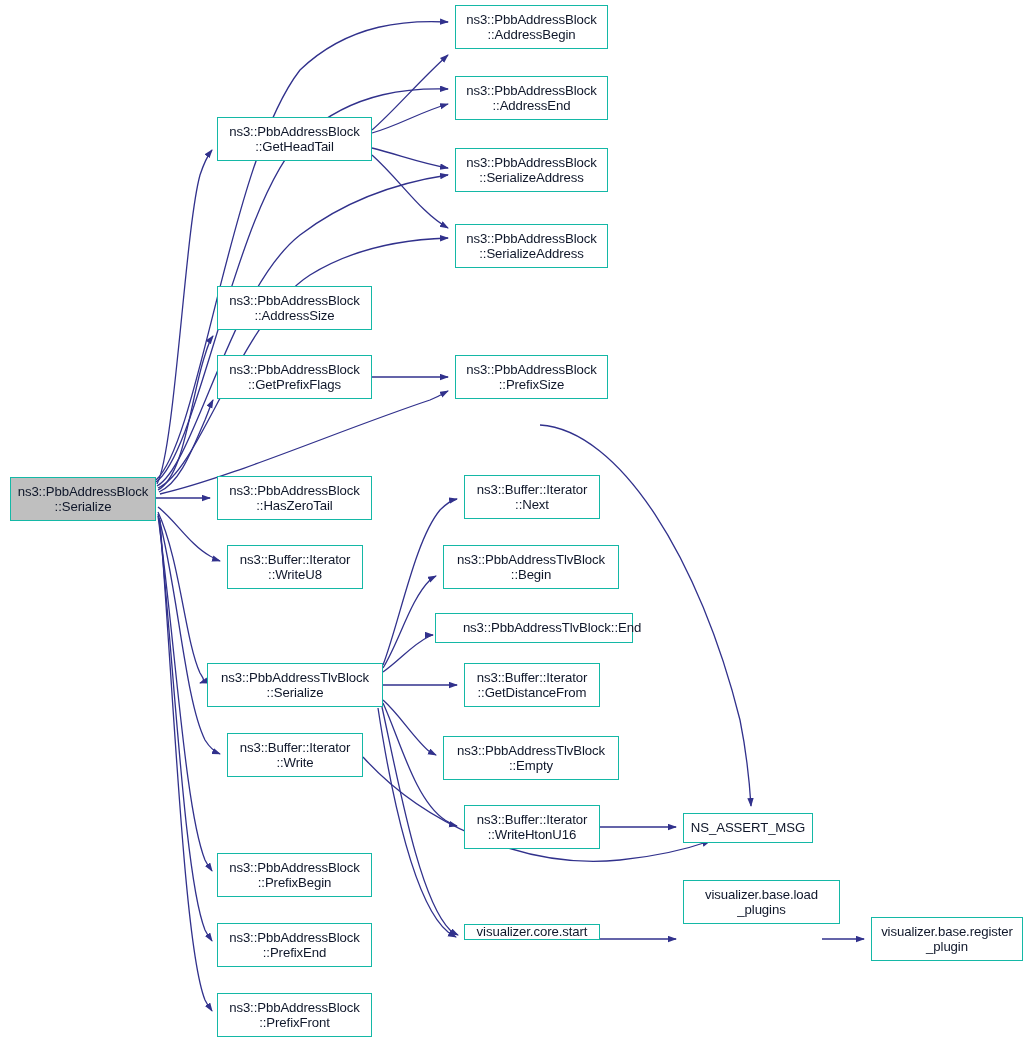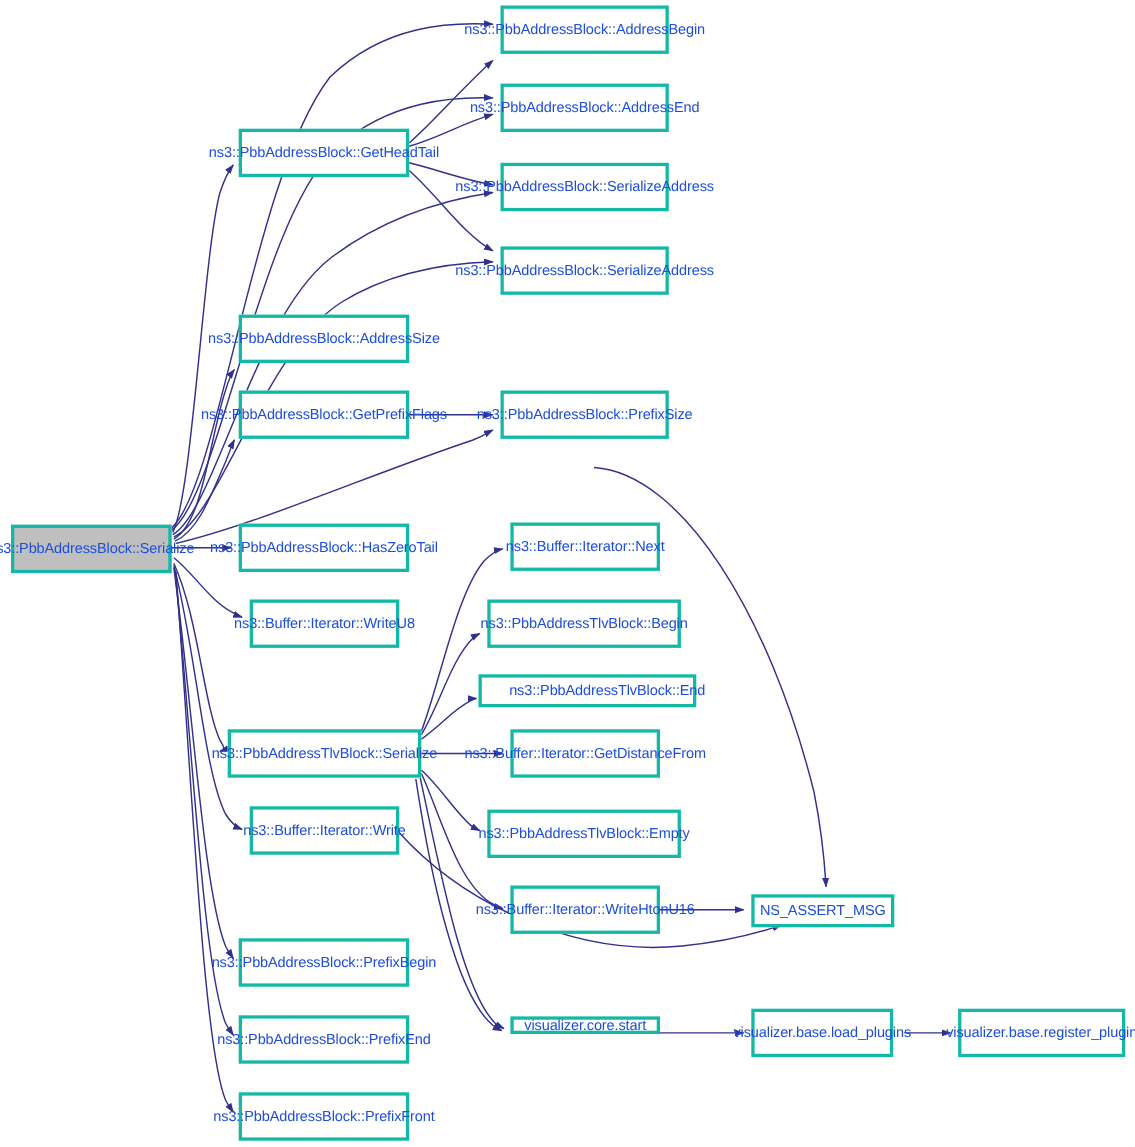--- a/index.html
+++ b/index.html
@@ -20,28 +20,28 @@
     position: absolute;
     left: 0;
     top: 0;
     width: 1032px;
     height: 1043px;
     pointer-events: none;
   }
   .gnode {
     position: absolute;
     box-sizing: border-box;
-    border: 3px solid #14b8a6;
+    border: 1px solid #14b8a6;
     background: #ffffff;
-    color: #1d4ed8;
+    color: #0f172a;
     font-size: 13.2px;
     line-height: 15.4px;
     text-align: center;
     display: flex;
-    flex-direction: row;
+    flex-direction: column;
     align-items: center;
     justify-content: center;
     white-space: pre;
     letter-spacing: -0.1px;
     z-index: 5;
   }
   .gnode.highlight {
     background: #bfbfbf;
   }
   .gnode .ln { display: block; }
@@ -111,18 +111,18 @@
       <div class="gnode" style="left: 435px; top: 613px; width: 198px; height: 30px; padding-left: 36px;"><span class="ln">ns3::PbbAddressTlvBlock::End</span></div>
       <div class="gnode" style="left: 207px; top: 663px; width: 176px; height: 44px;"><span class="ln">ns3::PbbAddressTlvBlock</span><span class="ln">::Serialize</span></div>
       <div class="gnode" style="left: 464px; top: 663px; width: 136px; height: 44px;"><span class="ln">ns3::Buffer::Iterator</span><span class="ln">::GetDistanceFrom</span></div>
       <div class="gnode" style="left: 227px; top: 733px; width: 136px; height: 44px;"><span class="ln">ns3::Buffer::Iterator</span><span class="ln">::Write</span></div>
       <div class="gnode" style="left: 443px; top: 736px; width: 176px; height: 44px;"><span class="ln">ns3::PbbAddressTlvBlock</span><span class="ln">::Empty</span></div>
       <div class="gnode" style="left: 464px; top: 805px; width: 136px; height: 44px;"><span class="ln">ns3::Buffer::Iterator</span><span class="ln">::WriteHtonU16</span></div>
       <div class="gnode" style="left: 683px; top: 813px; width: 130px; height: 30px;"><span class="ln">NS_ASSERT_MSG</span></div>
       <div class="gnode" style="left: 217px; top: 853px; width: 155px; height: 44px;"><span class="ln">ns3::PbbAddressBlock</span><span class="ln">::PrefixBegin</span></div>
       <div class="gnode" style="left: 464px; top: 924px; width: 136px; height: 16px;"><span class="ln">visualizer.core.start</span></div>
       <div class="gnode" style="left: 217px; top: 923px; width: 155px; height: 44px;"><span class="ln">ns3::PbbAddressBlock</span><span class="ln">::PrefixEnd</span></div>
-      <div class="gnode" style="left: 683px; top: 917px; width: 129px; height: 44px;"><span class="ln">visualizer.base.load</span><span class="ln">_plugins</span></div>
+      <div class="gnode" style="left: 683px; top: 880px; width: 157px; height: 44px;"><span class="ln">visualizer.base.load</span><span class="ln">_plugins</span></div>
       <div class="gnode" style="left: 871px; top: 917px; width: 152px; height: 44px;"><span class="ln">visualizer.base.register</span><span class="ln">_plugin</span></div>
       <div class="gnode" style="left: 217px; top: 993px; width: 155px; height: 44px;"><span class="ln">ns3::PbbAddressBlock</span><span class="ln">::PrefixFront</span></div>
     </div>
 
 </div>
 
 </body></html>

